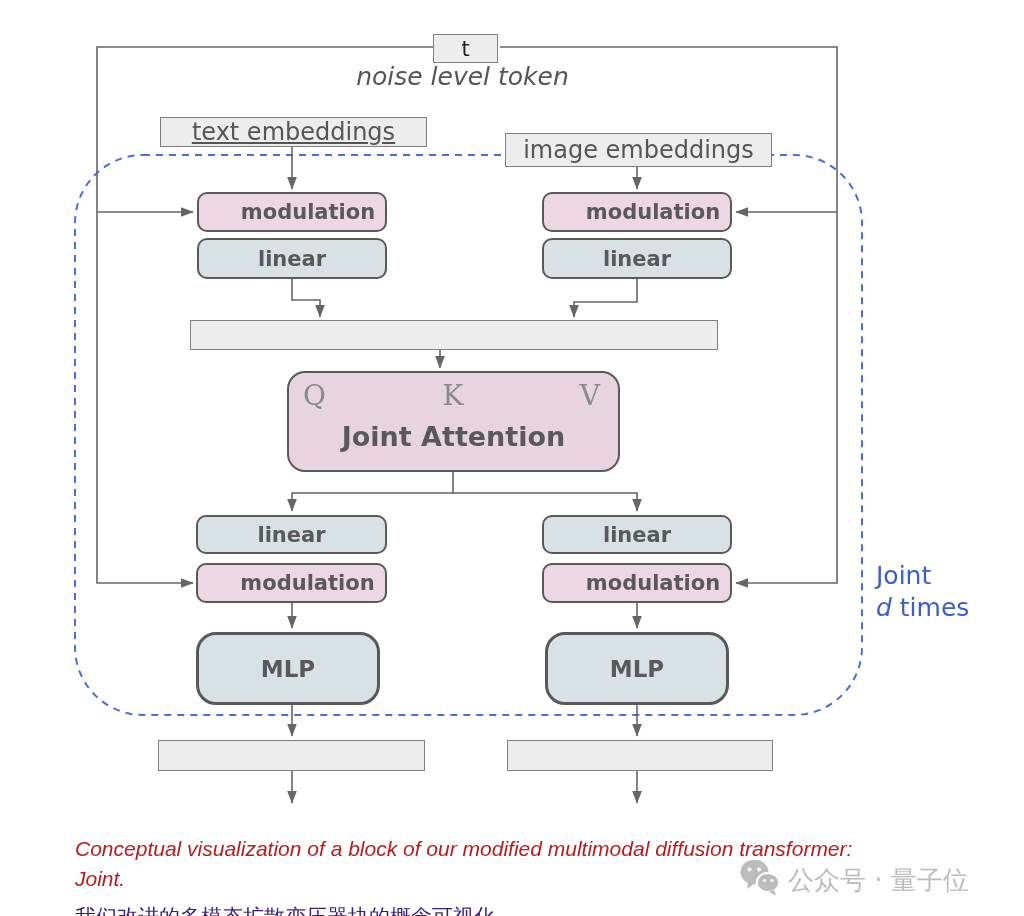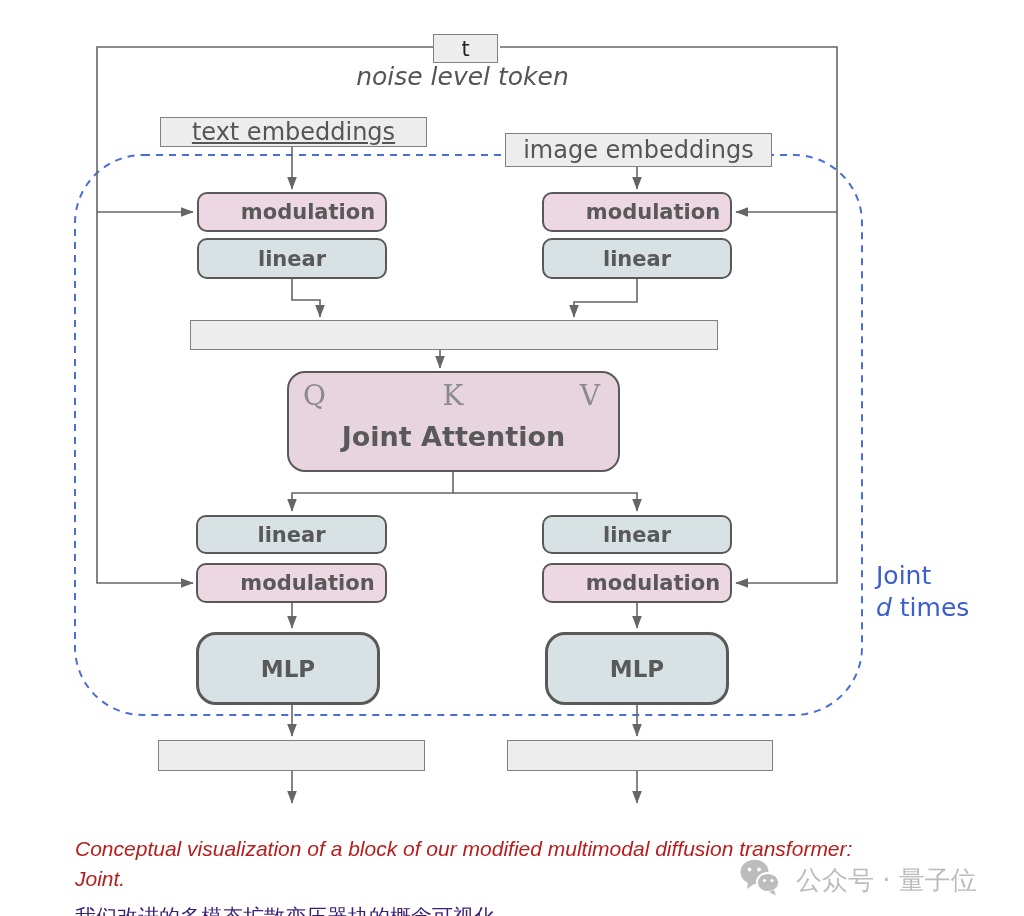--- a/index.html
+++ b/index.html
@@ -21,21 +21,21 @@
   .ja{background:#e8d4df;border:2.5px solid #595959;border-radius:18px;}
   .qkv{position:absolute;left:0;top:6px;width:100%;box-sizing:border-box;padding:0 18px 0 14px;
        display:flex;justify-content:space-between;color:#8a8a8a;font-size:28px;
        font-family:"DejaVu Serif","Liberation Serif",serif;}
   .jatitle{position:absolute;left:0;top:48px;width:100%;text-align:center;font-weight:bold;
            color:#595959;font-size:27px;}
   .repeat{color:#3b5ecd;font-size:25px;line-height:32px;}
   .caption{color:#b91c1c;font-size:21px;line-height:30px;font-style:italic;
            font-family:"Liberation Sans","DejaVu Sans",sans-serif;}
   .footercut{color:#3b1d78;font-size:21px;white-space:nowrap;}
-  .watermark{display:flex;align-items:center;gap:16px;color:#bcbcbc;font-size:26px;}
+  .watermark{display:flex;align-items:center;gap:8px;color:#bcbcbc;font-size:26px;}
 </style>
 </head>
 <body>
 
 <div class="stage">
 
   <svg class="wires" width="1024" height="916" viewBox="0 0 1024 916">
     <defs>
       <marker id="arw" viewBox="0 0 8 6" markerWidth="8" markerHeight="6" refX="7.5" refY="3" orient="auto">
         <path d="M0,0 L8,3 L0,6 Z" fill="#666"></path>

